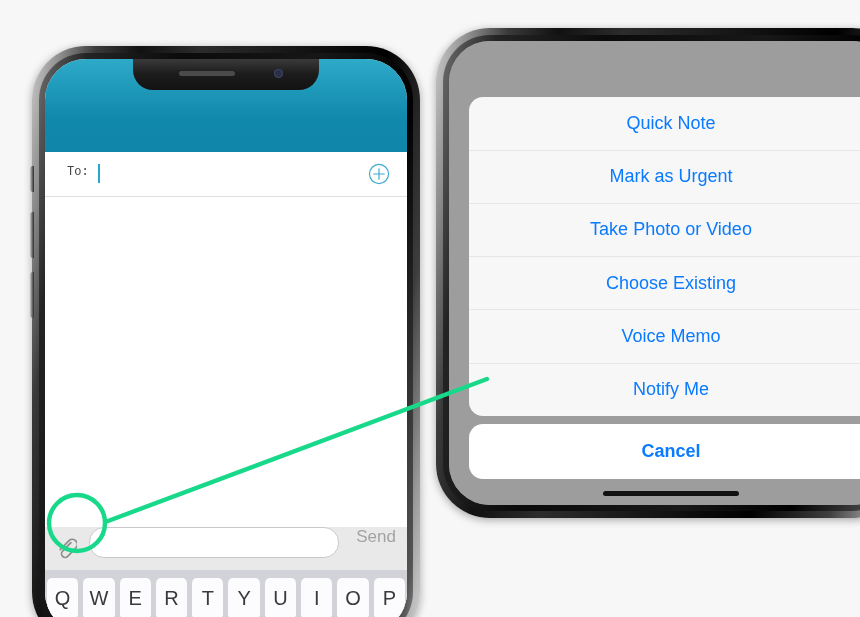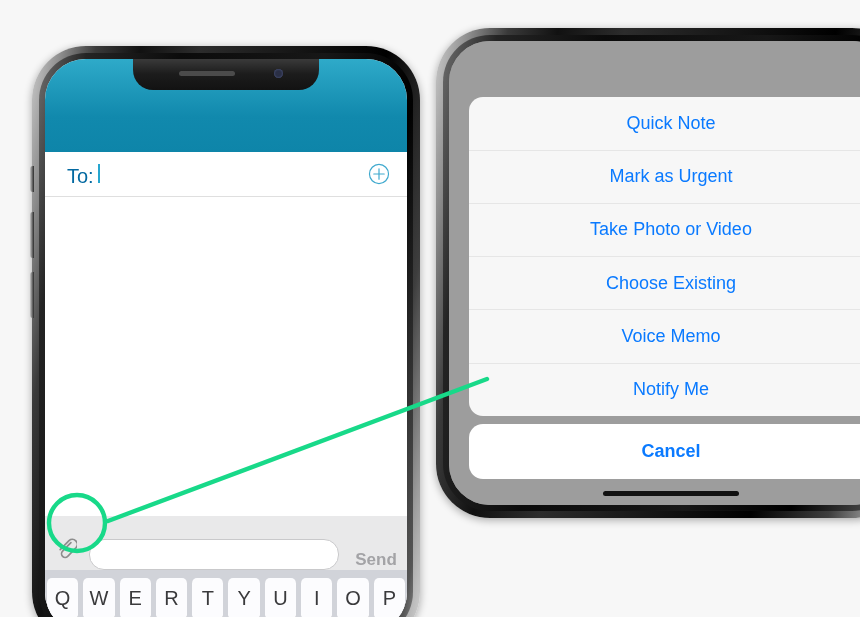--- a/index.html
+++ b/index.html
@@ -160,22 +160,23 @@
     top: 93px;
     height: 44px;
     background: #fff;
     border-bottom: 1px solid #dfdfdf;
     z-index: 25;
   }
   .to-label {
     position: absolute;
     left: 22px;
     top: 13px;
-    color: #0369a1;
-    font-size: 20px;
+    color: #404040;
+    font-size: 12px;
+    font-family: Liberation Mono, monospace;
   }
   .to-caret {
     position: absolute;
     left: 53px;
     top: 12px;
     width: 2px;
     height: 19px;
     background: #27a6cf;
   }
   .to-plus {
@@ -193,26 +194,25 @@
     bottom: 0;
     background: #fff;
     z-index: 20;
   }
 
   
   .accessory-bar {
     position: absolute;
     left: 0; right: 0;
     bottom: 63px;
-    height: 54px;
+    height: 43px;
     background: #e9e9ea;
     display: flex;
-    align-items: flex-end;
+    align-items: flex-start;
     z-index: 26;
-    font-weight: bold;
   }
   .clip-btn {
     width: 44px;
     height: 43px;
     display: flex;
     align-items: center;
     justify-content: center;
     flex: none;
   }
   .msg-input {

